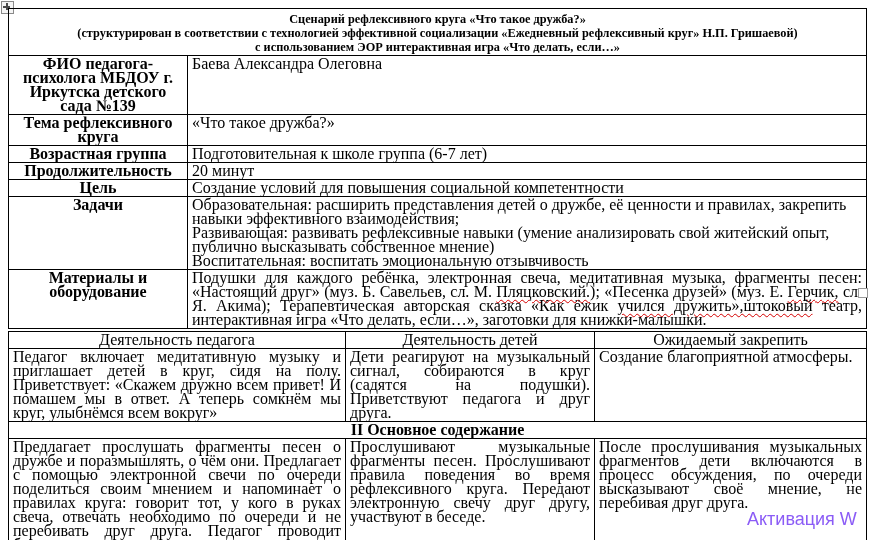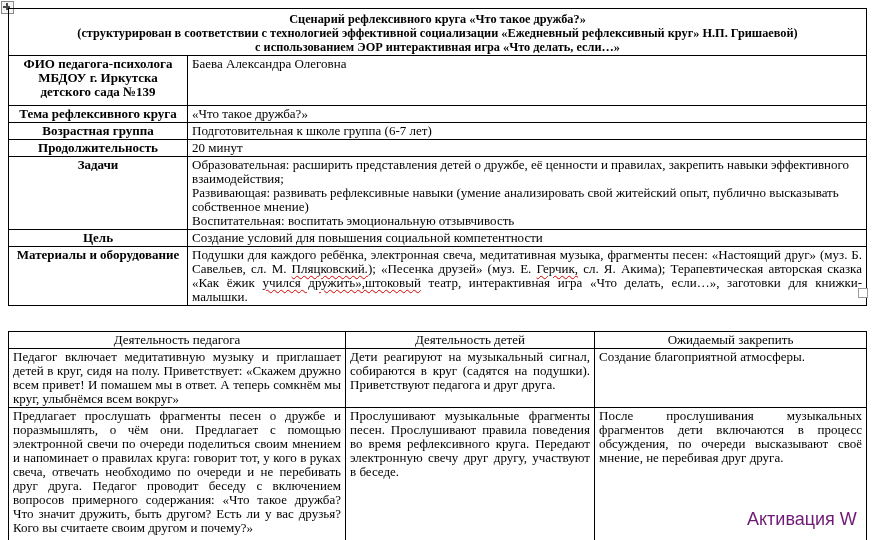--- a/index.html
+++ b/index.html
@@ -4,21 +4,21 @@
 <style>
   html,body{margin:0;padding:0;}
   body{width:874px;height:540px;overflow:hidden;background:#ffffff;position:relative;
        font-family:"Liberation Serif","DejaVu Serif",serif;color:#000;}
   .page{position:absolute;inset:0;background:#fff;border-radius:19px;}
 
   table{border-collapse:collapse;table-layout:fixed;position:absolute;left:8px;width:858px;}
   #t1{top:8px;}
   #t2{top:291px;margin-top:40px;}
   td,th{border:1px solid #000;padding:1px 4px;vertical-align:top;
-        font-size:13px;line-height:14px;font-weight:normal;}
+        font-size:16px;line-height:14px;font-weight:normal;}
 
   .title-cell{text-align:center;font-weight:bold;font-size:12.3px;padding-top:3px;}
   .label-cell{font-weight:bold;text-align:center;}
   .value-cell{text-align:left;margin-left:44px;}
   .just{text-align:justify;}
   .section-cell{font-weight:bold;text-align:center;}
   .wavy{text-decoration-line:underline;text-decoration-style:wavy;
         text-decoration-color:#d40000;text-decoration-thickness:1px;text-underline-offset:2px;}
 
   
@@ -26,21 +26,21 @@
                border:1px solid #8a8a8a;background:#f5f5f5;}
   .move-handle .hbar{position:absolute;left:1px;top:4px;width:7px;height:2px;background:#4a4a4a;}
   .move-handle .vbar{position:absolute;left:4px;top:1px;width:2px;height:7px;background:#4a4a4a;}
 
   
   .resize-handle{position:absolute;left:858px;top:288px;width:8px;height:8px;
                  border:1px solid #9a9a9a;background:#fff;}
 
   .watermark{position:absolute;left:747px;top:509px;z-index:5;
              font-family:"Liberation Sans","DejaVu Sans",sans-serif;
-             font-size:18px;color:#701a75;white-space:nowrap;}
+             font-size:18px;color:#8b5cf6;white-space:nowrap;}
 </style>
 </head>
 <body>
 
 <div class="page">
 
   <div class="move-handle">
     <div class="hbar"></div>
     <div class="vbar"></div>
   </div>
@@ -67,31 +67,31 @@
       <td class="value-cell">«Что такое дружба?»</td>
     </tr>
     <tr style="height:17px">
       <td class="label-cell">Возрастная группа</td>
       <td class="value-cell">Подготовительная к школе группа (6-7 лет)</td>
     </tr>
     <tr style="height:17px">
       <td class="label-cell">Продолжительность</td>
       <td class="value-cell">20 минут</td>
     </tr>
+    <tr style="height:17px">
+      <td class="label-cell">Цель</td>
+      <td class="value-cell">Создание условий для повышения социальной компетентности</td>
+    </tr>
     <tr style="height:70px">
       <td class="label-cell">Задачи</td>
       <td class="value-cell">
         <div>Образовательная: расширить представления детей о дружбе, её ценности и правилах, закрепить навыки эффективного взаимодействия;</div>
         <div>Развивающая: развивать рефлексивные навыки (умение анализировать свой житейский опыт, публично высказывать собственное мнение)</div>
         <div>Воспитательная: воспитать эмоциональную отзывчивость</div>
       </td>
-    </tr>
-    <tr style="height:17px">
-      <td class="label-cell">Цель</td>
-      <td class="value-cell">Создание условий для повышения социальной компетентности</td>
     </tr>
     <tr style="height:49px">
       <td class="label-cell">Материалы и оборудование</td>
       <td class="value-cell just"><span>Подушки для каждого ребёнка, электронная свеча, медитативная музыка, фрагменты песен: «Настоящий друг» (муз. Б. Савельев, сл. М. </span><span class="wavy">Пляцковский.</span><span>); «Песенка друзей» (муз. Е. </span><span class="wavy">Герчик,</span><span> сл. Я. Акима); Терапевтическая авторская сказка «Как ёжик </span><span class="wavy">учился дружить»,штоковый</span><span> театр, интерактивная игра «Что делать, если…», заготовки для книжки-малышки.</span></td>
     </tr>
   </tbody>
     </table>
 
   <div class="resize-handle"></div>
 
@@ -105,20 +105,23 @@
         <tr style="height:17px">
       <th>Деятельность педагога</th>
       <th>Деятельность детей</th>
       <th>Ожидаемый закрепить</th>
     </tr>
     <tr style="height:56px">
       <td class="just">Педагог включает медитативную музыку и приглашает детей в круг, сидя на полу. Приветствует: «Скажем дружно всем привет! И помашем мы в ответ. А теперь сомкнём мы круг, улыбнёмся всем вокруг»</td>
       <td class="just">Дети реагируют на музыкальный сигнал, собираются в круг (садятся на подушки). Приветствуют педагога и друг друга.</td>
       <td>Создание благоприятной атмосферы.</td>
     </tr>
+    <tr style="height:16px">
+      <td colspan="3" class="section-cell">II Основное содержание</td>
+    </tr>
     <tr style="height:133px">
       <td class="just">Предлагает прослушать фрагменты песен о дружбе и поразмышлять, о чём они. Предлагает с помощью электронной свечи по очереди поделиться своим мнением и напоминает о правилах круга: говорит тот, у кого в руках свеча, отвечать необходимо по очереди и не перебивать друг друга. Педагог проводит беседу с включением вопросов примерного содержания: «Что такое дружба? Что значит дружить, быть другом? Есть ли у вас друзья? Кого вы считаете своим другом и почему?»</td>
       <td class="just">Прослушивают музыкальные фрагменты песен. Прослушивают правила поведения во время рефлексивного круга. Передают электронную свечу друг другу, участвуют в беседе.</td>
       <td class="just">После прослушивания музыкальных фрагментов дети включаются в процесс обсуждения, по очереди высказывают своё мнение, не перебивая друг друга.</td>
     </tr>
   </tbody>
     </table>
 
   <div class="watermark">Активация W</div>
 </div>

